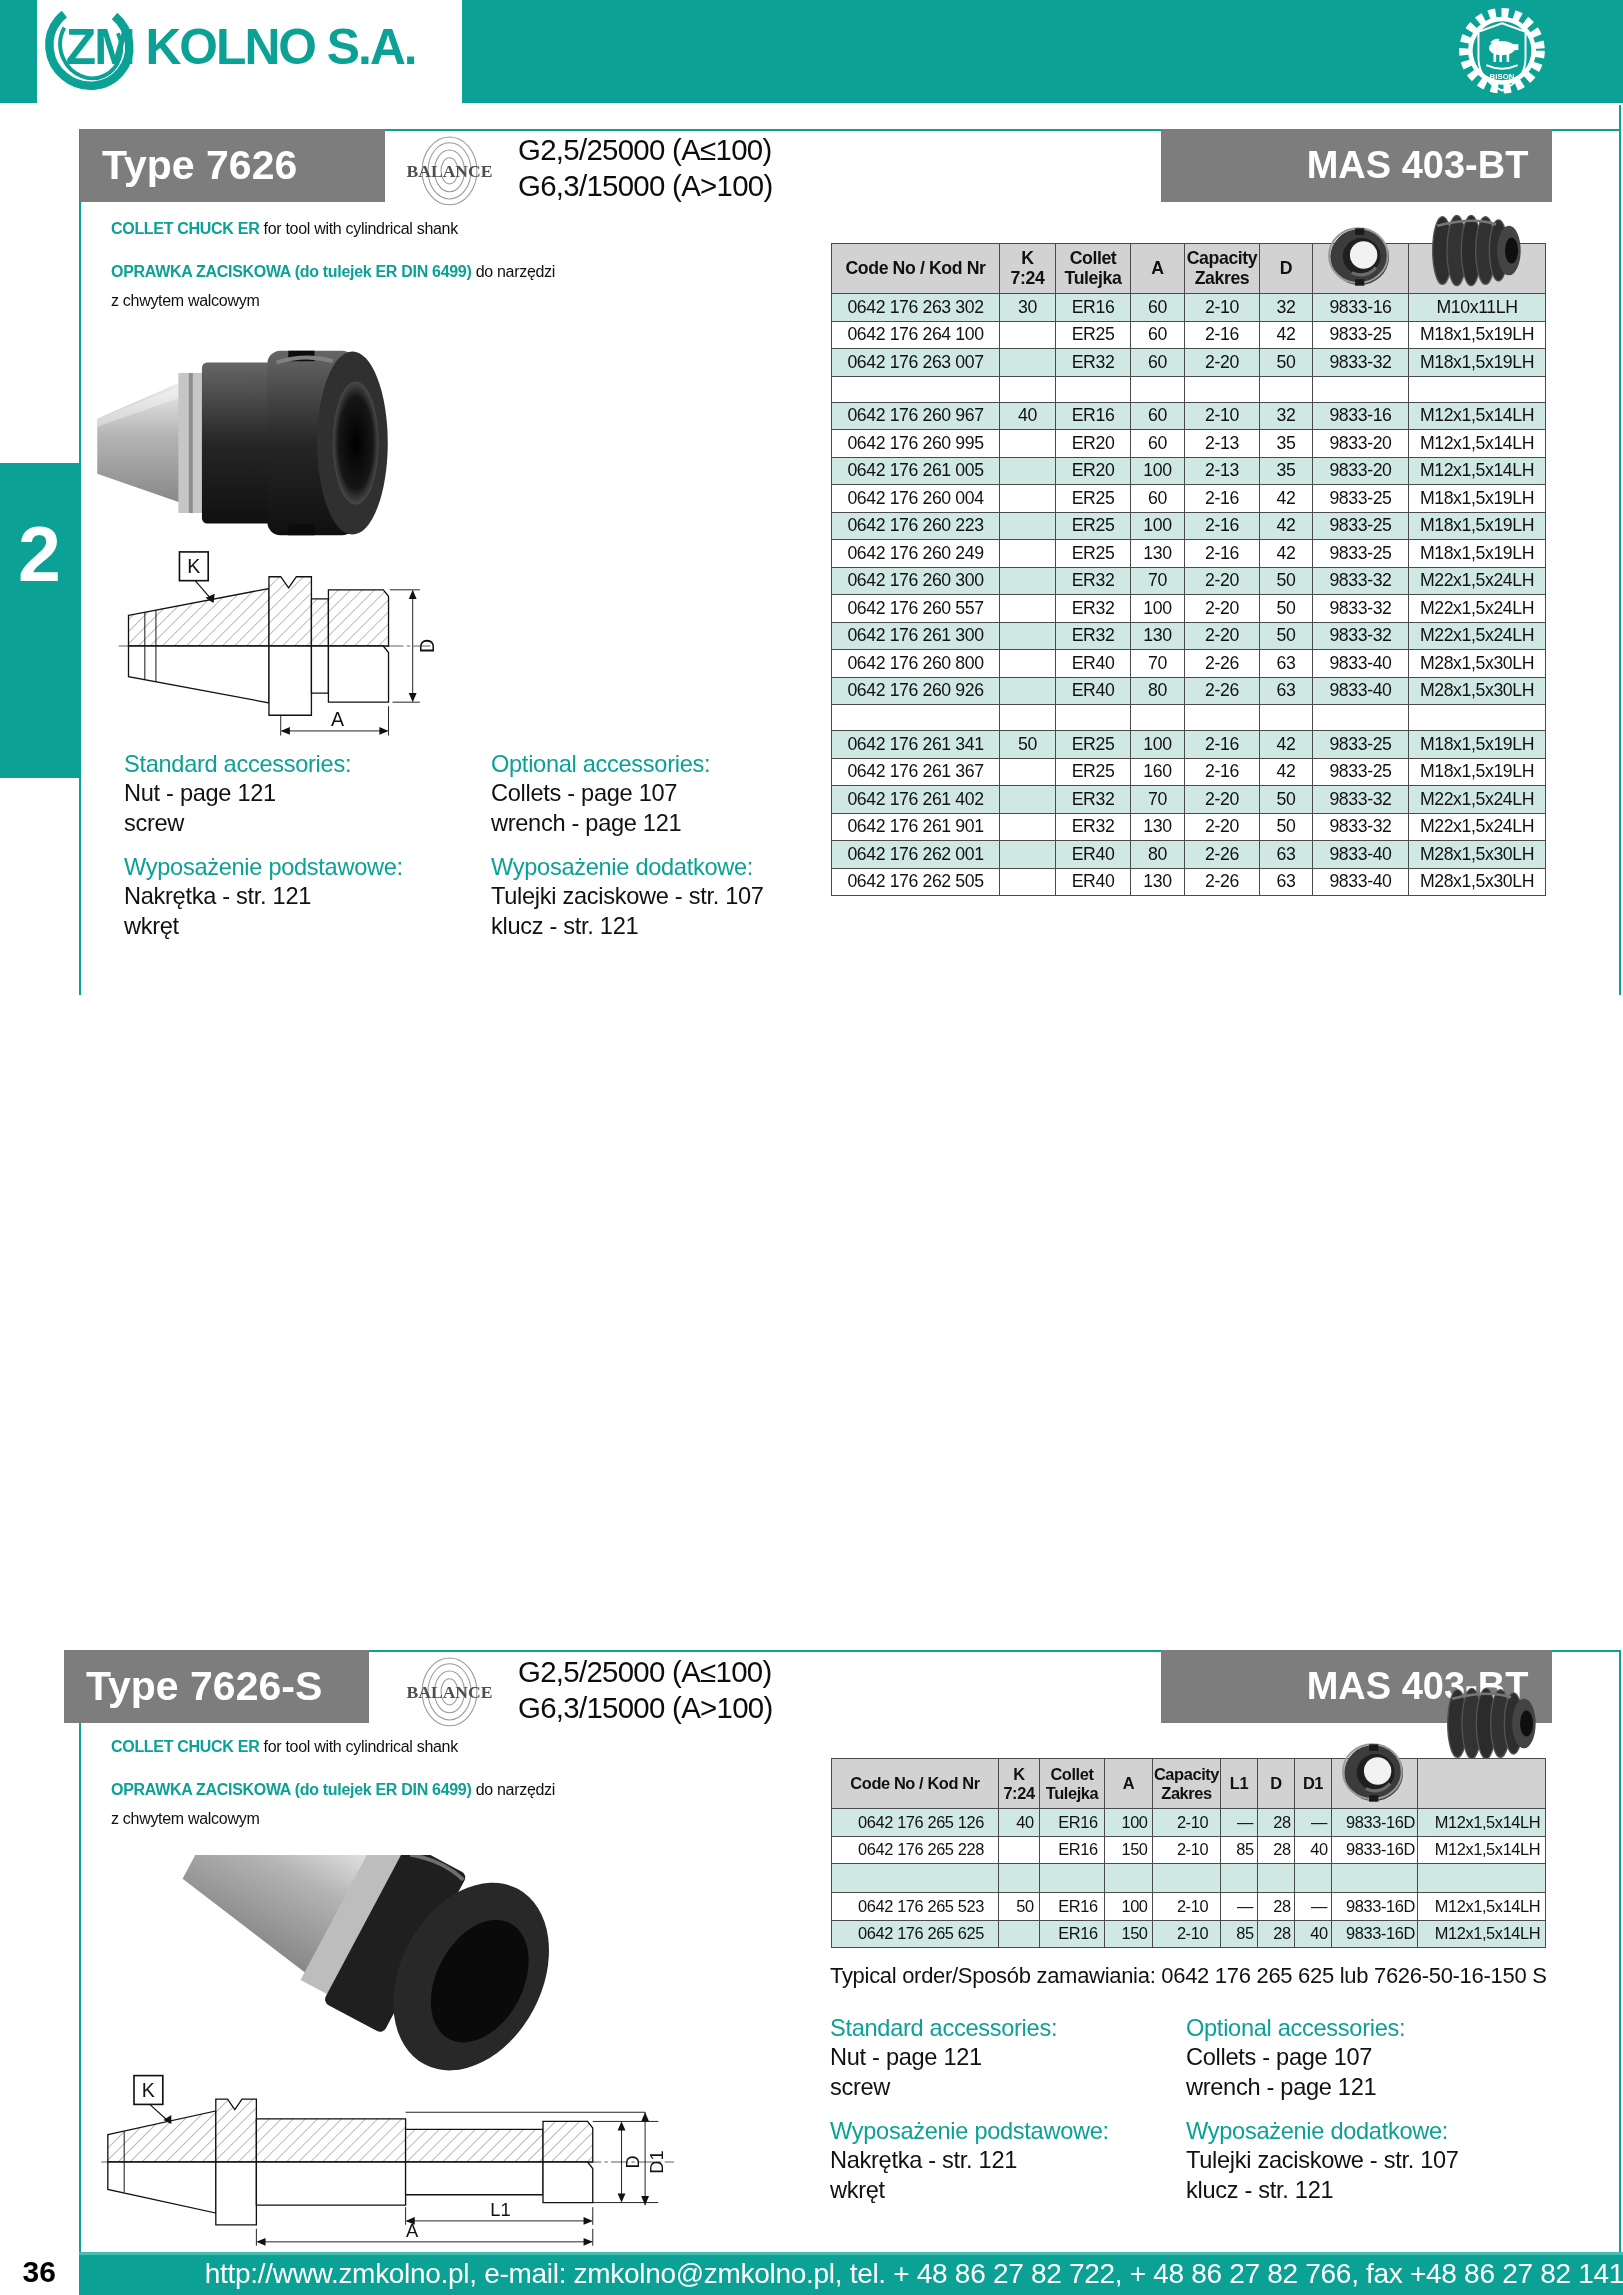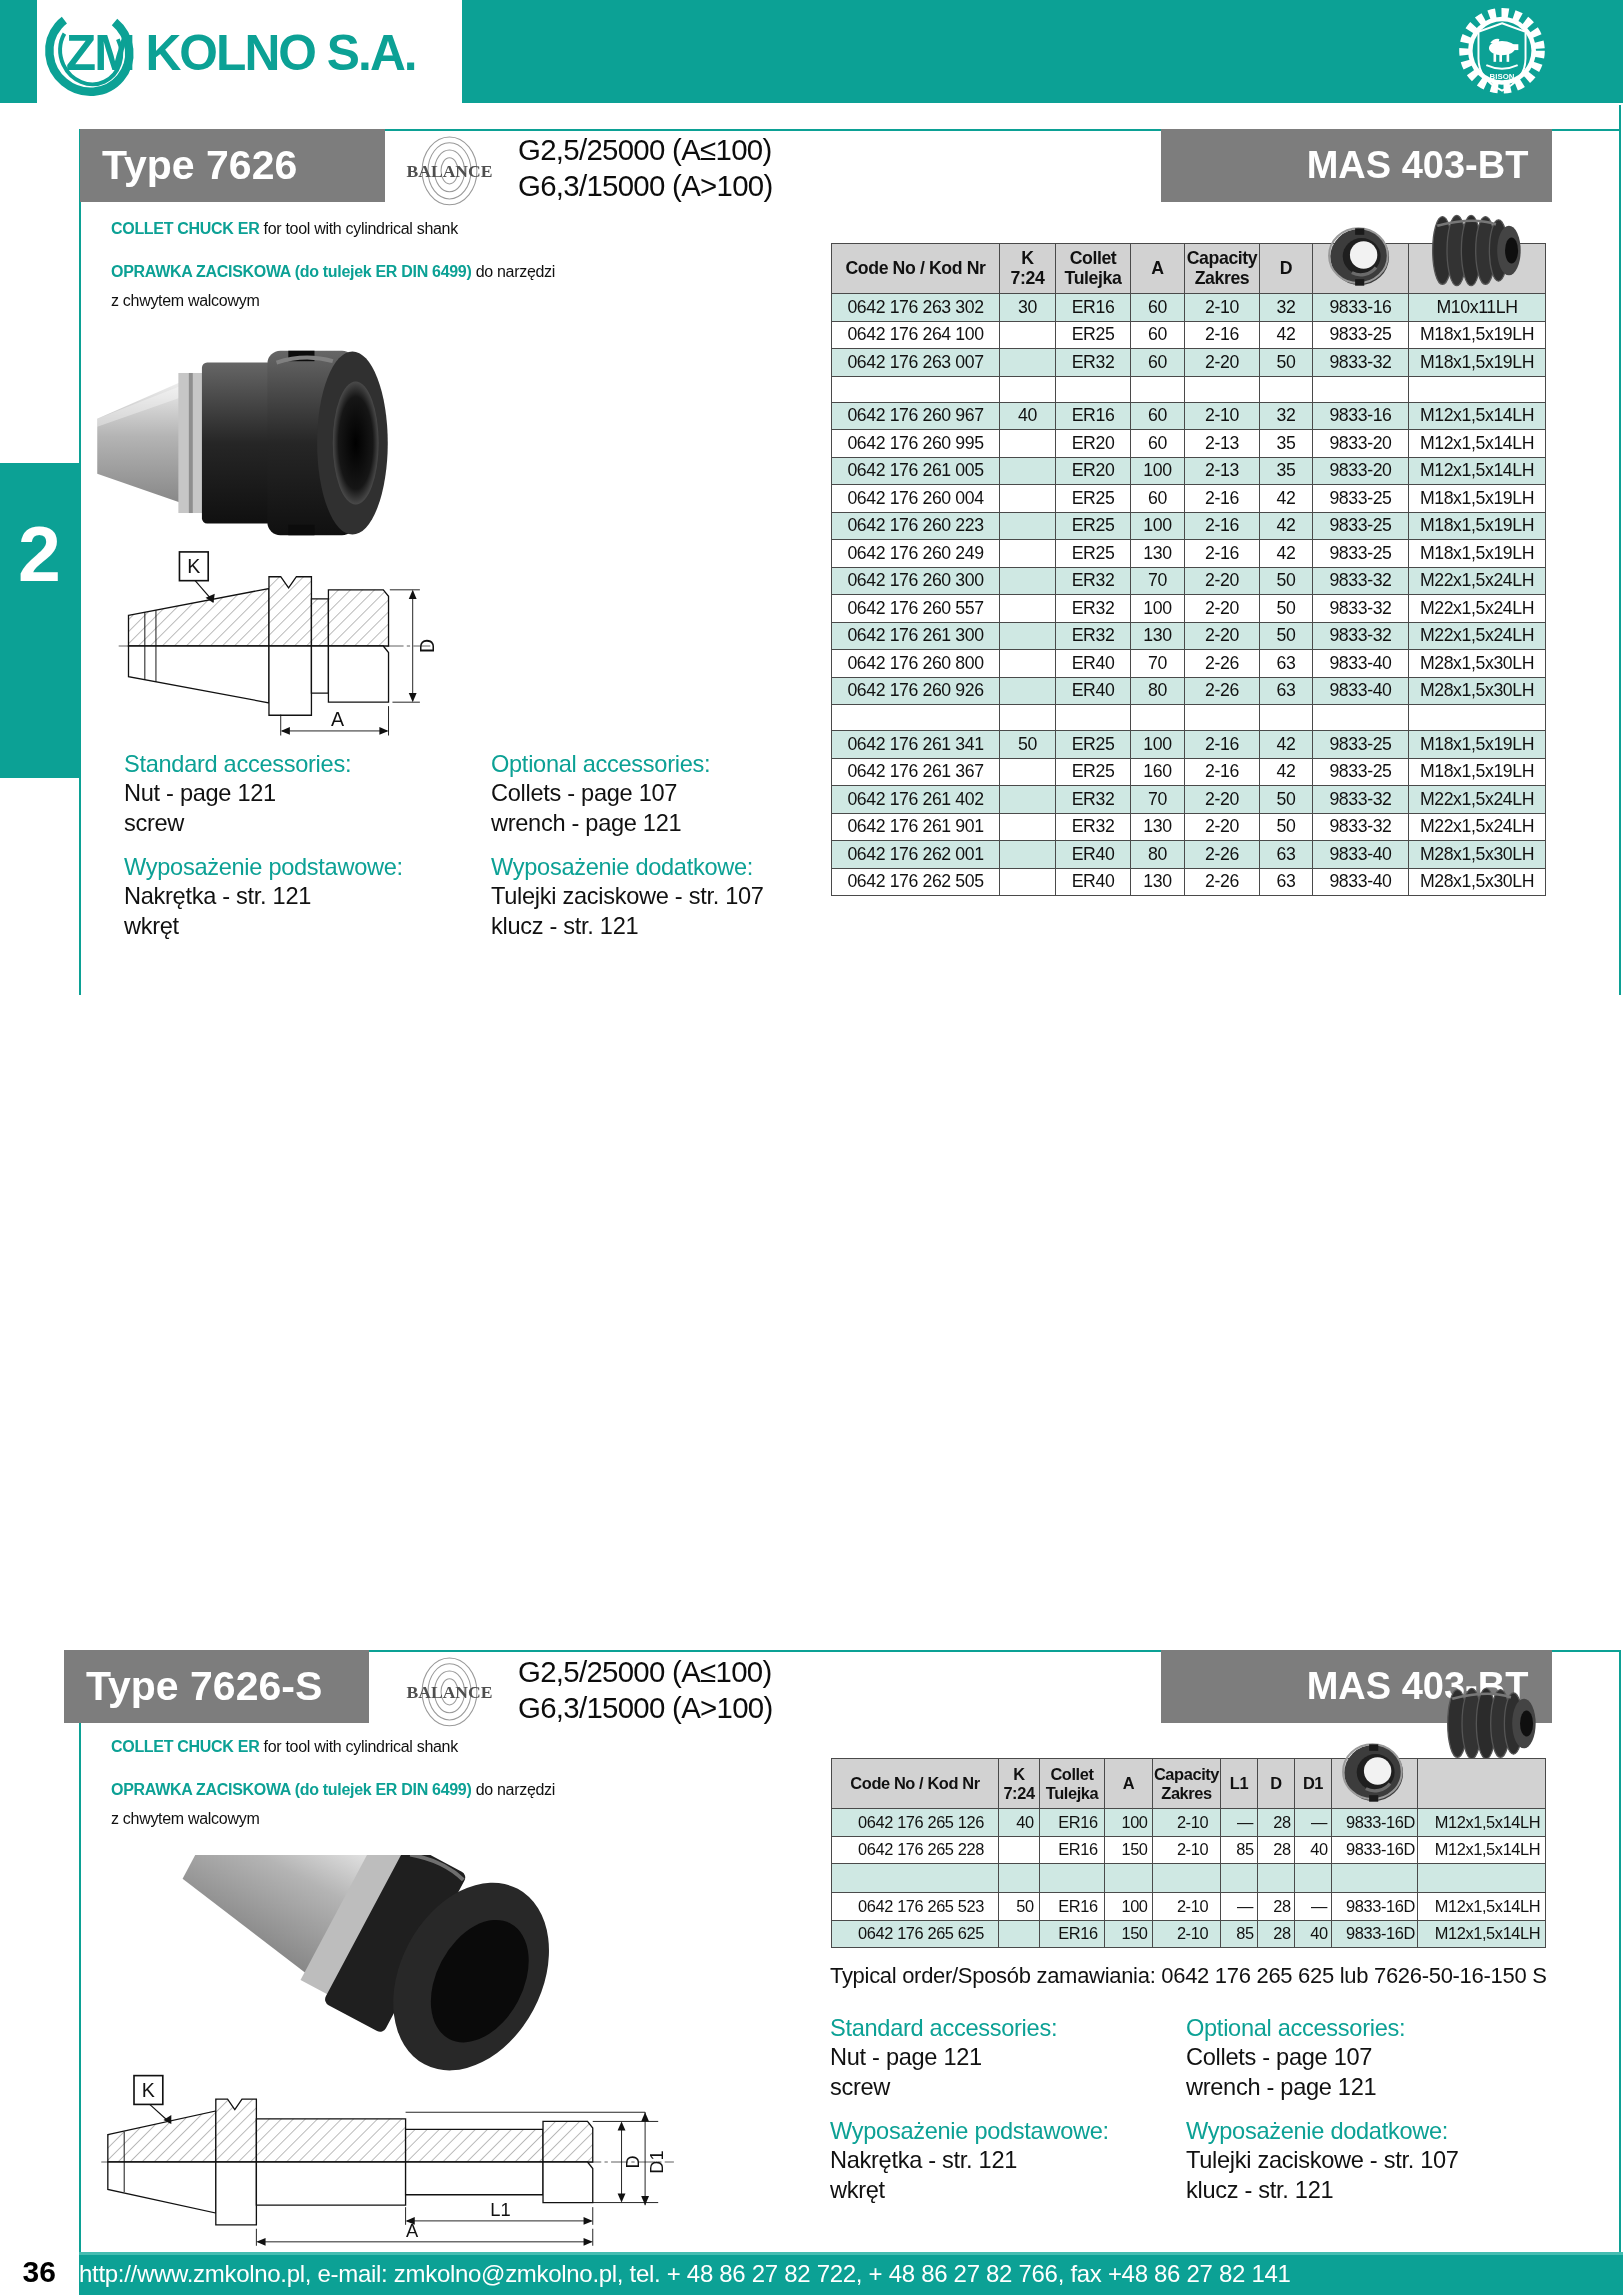--- a/index.html
+++ b/index.html
@@ -2,21 +2,21 @@
 <html style="font-size:10.5px"><head>
 <meta charset="utf-8">
 <style>
   html,body{margin:0;padding:0;background:#888;}
   #page{position:relative;width:1623px;height:2295px;background:#fff;overflow:hidden;
         font-family:"Liberation Sans",sans-serif;color:#111;}
   .abs{position:absolute;}
 
   
   .top-band{left:0;top:0;width:1623px;height:103px;background:var(--teal);}
-  .logo-box{left:37px;top:0;width:425px;height:103px;background:#fff;display:flex;align-items:center;}
+  .logo-box{left:37px;top:0;width:425px;height:103px;background:#fff;display:flex;align-items:flex-start;}
   .bison{left:1456px;top:5.2px;width:92px;height:98px;}
 
   
   .hline{height:2px;background:var(--teal);}
   .vline{width:2px;background:var(--teal);}
 
   
   .type-box{width:305px;height:73px;background:#7d7d7d;color:#fff;
             font-size:41px;font-weight:bold;line-height:73px;padding-left:22px;box-sizing:border-box;}
   .mas-box{width:391px;height:73px;background:#7d7d7d;color:#fff;font-size:38px;font-weight:bold;
@@ -52,22 +52,22 @@
   th .hdr-icon{position:absolute;left:50%;transform:translateX(-50%);bottom:1.3px;}
 
   .typical{font-size:22px;letter-spacing:-0.3px;white-space:nowrap;}
 
   
   .acc{font-size:23.6px;line-height:29.4px;white-space:nowrap;letter-spacing:-0.3px;}
   .acc .t{color:var(--teal);}
 
   
   .footer-bar{left:79px;top:2252px;width:1545px;height:43px;background:var(--teal);
-              border-top:3.3px solid #45bdb1;box-sizing:border-box;color:#fff;font-size:24px;
-              line-height:38px;text-align:left;letter-spacing:-0.3px;}
+              border-top:3.3px solid #45bdb1;box-sizing:border-box;color:#fff;font-size:28px;
+              line-height:38px;text-align:right;letter-spacing:-0.3px;}
   .page-num{left:5.2px;top:2255px;width:68px;text-align:center;font-size:30px;font-weight:600;color:#000;}
 
   :root{--teal:#0ca195;}
   svg text{font-family:"Liberation Sans",sans-serif;}
   svg .serif{font-family:"Liberation Serif",serif;}
 </style>
 </head>
 <body>
 
 <div id="page">

